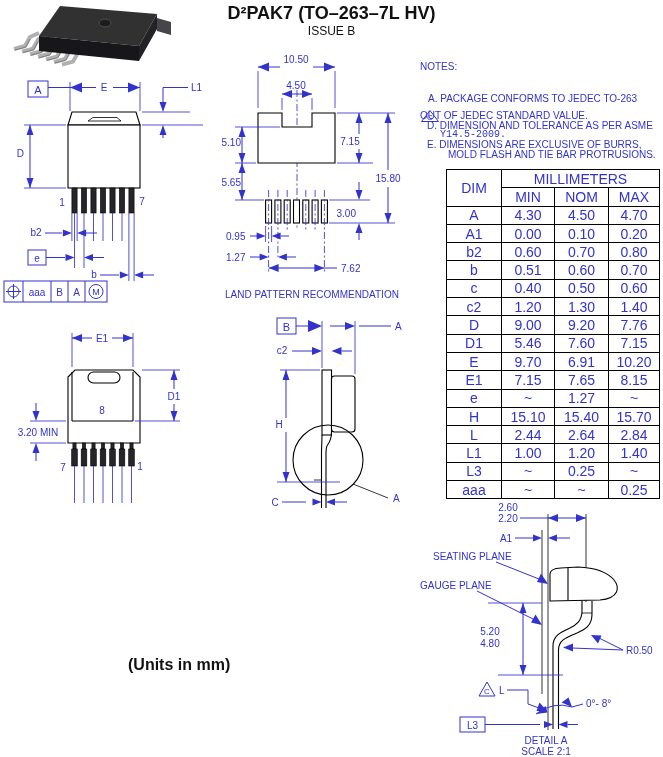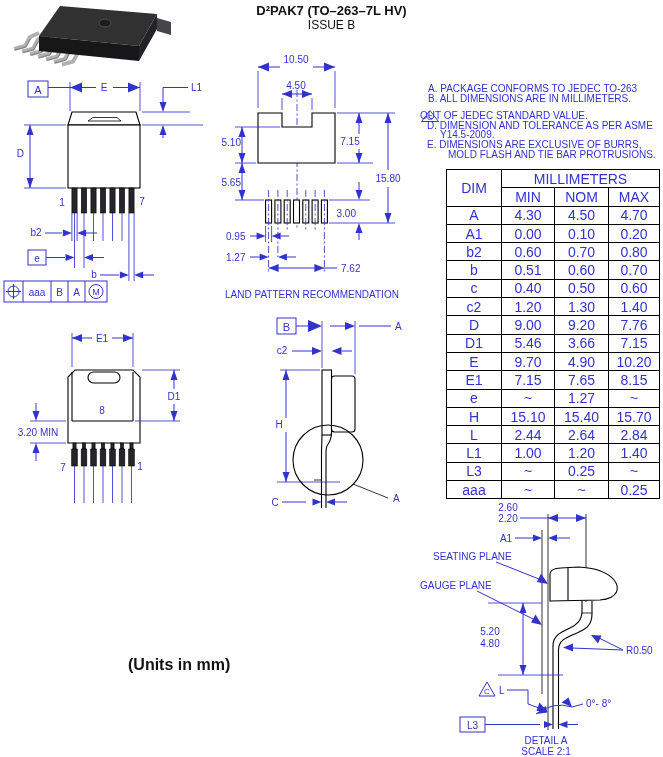--- a/index.html
+++ b/index.html
@@ -1,31 +1,31 @@
 <!DOCTYPE html>
 <html><head>
 <meta charset="utf-8">
 <style>
   html,body{margin:0;padding:0;background:#fff;}
   .page{position:relative;width:663px;height:757px;background:#fff;overflow:hidden;
         font-family:"Liberation Sans",sans-serif;}
   
   .title-block{position:absolute;left:0;top:3px;width:663px;text-align:center;color:#111;}
-  .title-block .t1{font-size:13px;font-weight:bold;}
+  .title-block .t1{font-size:18px;font-weight:bold;}
   .title-block .t2,.title-block .t3{font-size:12px;}
   
   .notes{position:absolute;left:420px;top:62px;width:243px;color:#3232cd;font-size:10px;line-height:9.6px;}
   .notes div{white-space:nowrap;}
   .n-a1{margin-top:22px;padding-left:8px;}
   .n-a2{padding-left:20px;}
   .n-b{padding-left:8px;}
   .n-c{margin-top:8px;display:flex;align-items:center;}
   .n-c svg{flex:0 0 auto;margin-right:4px;}
   .n-d1,.n-e1{padding-left:7px;}
-  .n-d2{padding-left:20px;}
+  .n-d2{padding-left:20px;font-family:Liberation Mono, monospace;}
   .n-e2{padding-left:28px;}
   
   table.dims{position:absolute;left:446px;top:169px;border-collapse:collapse;color:#3232cd;
              font-size:14px;text-align:center;}
   table.dims th,table.dims td{border:1px solid #000;padding:0;height:17.3px;font-weight:normal;}
   table.dims th{font-weight:normal;}
   col.c-dim{width:55px;}col.c-min{width:53px;}col.c-nom{width:54px;}col.c-max{width:51px;}
   
   svg{position:absolute;overflow:visible;}
   svg text{font-family:"Liberation Sans",sans-serif;font-size:10px;fill:#3232cd;}
@@ -72,22 +72,22 @@
         <path d="M65,52 l-4,8 l-11,3"></path>
     </g>
     <polygon points="152,18 166,22 166,35 152,31" fill="#46464a"></polygon>
     <polygon points="55,6 152,14 134,46 34,36" fill="#313131"></polygon>
     <polygon points="34,36 134,46 134,61 34,51" fill="#17171a"></polygon>
     <polygon points="134,46 152,14 152,29 134,61" fill="#232327"></polygon>
     <ellipse cx="100" cy="23" rx="6" ry="4" fill="#1d1d1d" stroke="#505050" stroke-width="1"></ellipse>
   </svg>
 
   <div class="notes">
+    <div>NOTES:</div>
     <div class="n-a1">A. PACKAGE CONFORMS TO JEDEC TO-263</div>
-    <div class="n-b">B. ALL DIMENSIONS ARE IN MILLIMETERS.</div>
     <div class="n-c">
       <svg width="20" height="14" viewBox="0 0 20 14">
         <polygon points="1.5,12.5 18.5,12.5 10,1.5" class="u"></polygon>
         <text class="mid" x="10" y="11" style="font-size:8px">C</text>
       </svg>
       <span>OUT OF JEDEC STANDARD VALUE.</span>
     </div>
     <div class="n-d1">D. DIMENSION AND TOLERANCE AS PER ASME</div>
     <div class="n-d2">Y14.5-2009.</div>
     <div class="n-e1">E. DIMENSIONS ARE EXCLUSIVE OF BURRS,</div>
@@ -149,27 +149,27 @@
         </tr>
     <tr>
           <td>D</td>
           <td>9.00</td>
           <td>9.20</td>
           <td>7.76</td>
         </tr>
     <tr>
           <td>D1</td>
           <td>5.46</td>
-          <td>3.66</td>
+          <td>7.60</td>
           <td>7.15</td>
         </tr>
     <tr>
           <td>E</td>
           <td>9.70</td>
-          <td>4.90</td>
+          <td>6.91</td>
           <td>10.20</td>
         </tr>
     <tr>
           <td>E1</td>
           <td>7.15</td>
           <td>7.65</td>
           <td>8.15</td>
         </tr>
     <tr>
           <td>e</td>

